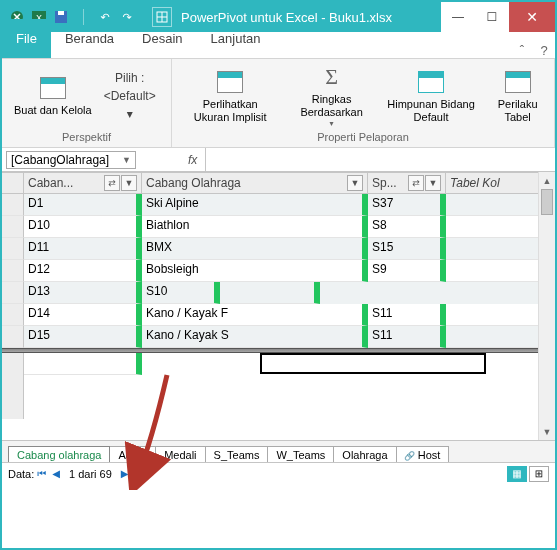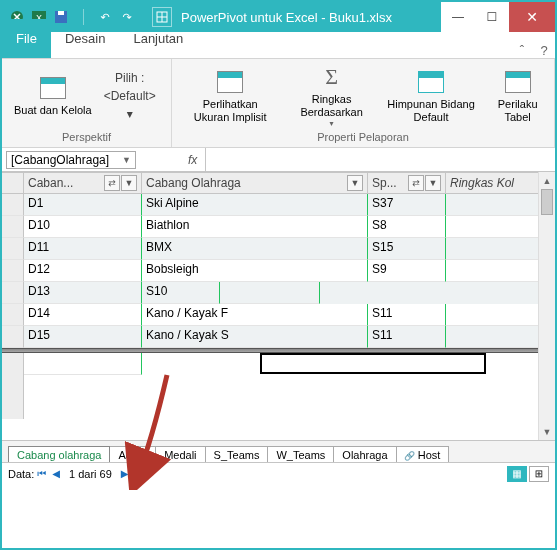--- a/index.html
+++ b/index.html
@@ -49,21 +49,21 @@
 .gridwrap { position: relative; height: 268px; overflow: hidden; }
 .grid { font-size: 12px; }
 .grid .hdrrow { display: flex; height: 22px; background: #ededed; border-top: 1px solid #c5c5c5; border-bottom: 1px solid #c5c5c5; }
 .grid .hdrcell { border-right: 1px solid #c5c5c5; display: flex; align-items: center; padding: 0 4px; color: #444; position: relative; }
 .hdrcell .filler { flex:1; }
 .hdrcell .hicons { display:flex; gap:1px; }
 .hdrcell .hbtn { width:16px; height:16px; border:1px solid #aaa; background:#f8f8f8; display:flex; align-items:center; justify-content:center; font-size:9px; color:#555; }
 .grid .row { display: flex; height: 22px; }
 .grid .row.alt { background: #eef2f3; }
 .grid .row .rowhdr { width: 22px; background: #ededed; border-right: 1px solid #c5c5c5; border-bottom: 1px solid #e4e4e4; }
-.grid .cell { border-right: 1px solid #22c55e; border-bottom: 1px solid #e4e4e4; padding: 2px 4px; overflow: hidden; white-space: nowrap; }
+.grid .cell { border-right: 6px solid #22c55e; border-bottom: 1px solid #e4e4e4; padding: 2px 4px; overflow: hidden; white-space: nowrap; }
 .w1 { width: 118px; } .w2 { width: 226px; } .w3 { width: 78px; } .w4 { width: 100px; font-style: italic; color: #888; }
 .hw0 { width: 22px; } 
 
 .selrow { display:flex; height:22px; }
 .selrow .rowhdr { width:22px; background:#ededed; border-right:1px solid #c5c5c5; }
 .selcell { width:226px; height:21px; border:2px solid #000; margin-left:118px; }
 
 .divbar { height:5px; background: linear-gradient(#888,#a5a5a5); border-top:1px solid #555; border-bottom:1px solid #555;}
 
 
@@ -124,20 +124,21 @@
   <div class="title-text">PowerPivot untuk Excel - Buku1.xlsx</div>
   <div class="winctrls">
     <div class="winctrl min">—</div>
     <div class="winctrl max">☐</div>
     <div class="winctrl close">✕</div>
   </div>
 </div>
 
 <div class="tabrow">
   <div class="tab file">File</div>
+  <div class="tab">Beranda</div>
   <div class="tab">Desain</div>
   <div class="tab">Lanjutan</div>
   <div class="spacer"></div>
   <div class="collapse">ˆ</div>
   <div class="help">?</div>
 </div>
 
 <div class="ribbon">
   <div class="rgroup" style="width:170px">
     <div class="controls">
@@ -226,21 +227,21 @@
       </div>
       <div class="hdrcell w3">
         <span>Sp...</span>
         <span class="filler"></span>
         <span class="hicons">
             <span class="hbtn">⇄</span>
             <span class="hbtn">▼</span>
           </span>
       </div>
       <div class="hdrcell w4">
-        <span>Ringkas Kol</span>
+        <span>Tabel Kol</span>
       </div>
     </div>
     <div id="gridbody">
         <div class="row alt">
           <div class="rowhdr"></div>
           <div class="cell w1">D1</div>
           <div class="cell w2">Ski Alpine</div>
           <div class="cell w3">S37</div>
           <div class="cell w4"></div>
         </div>

